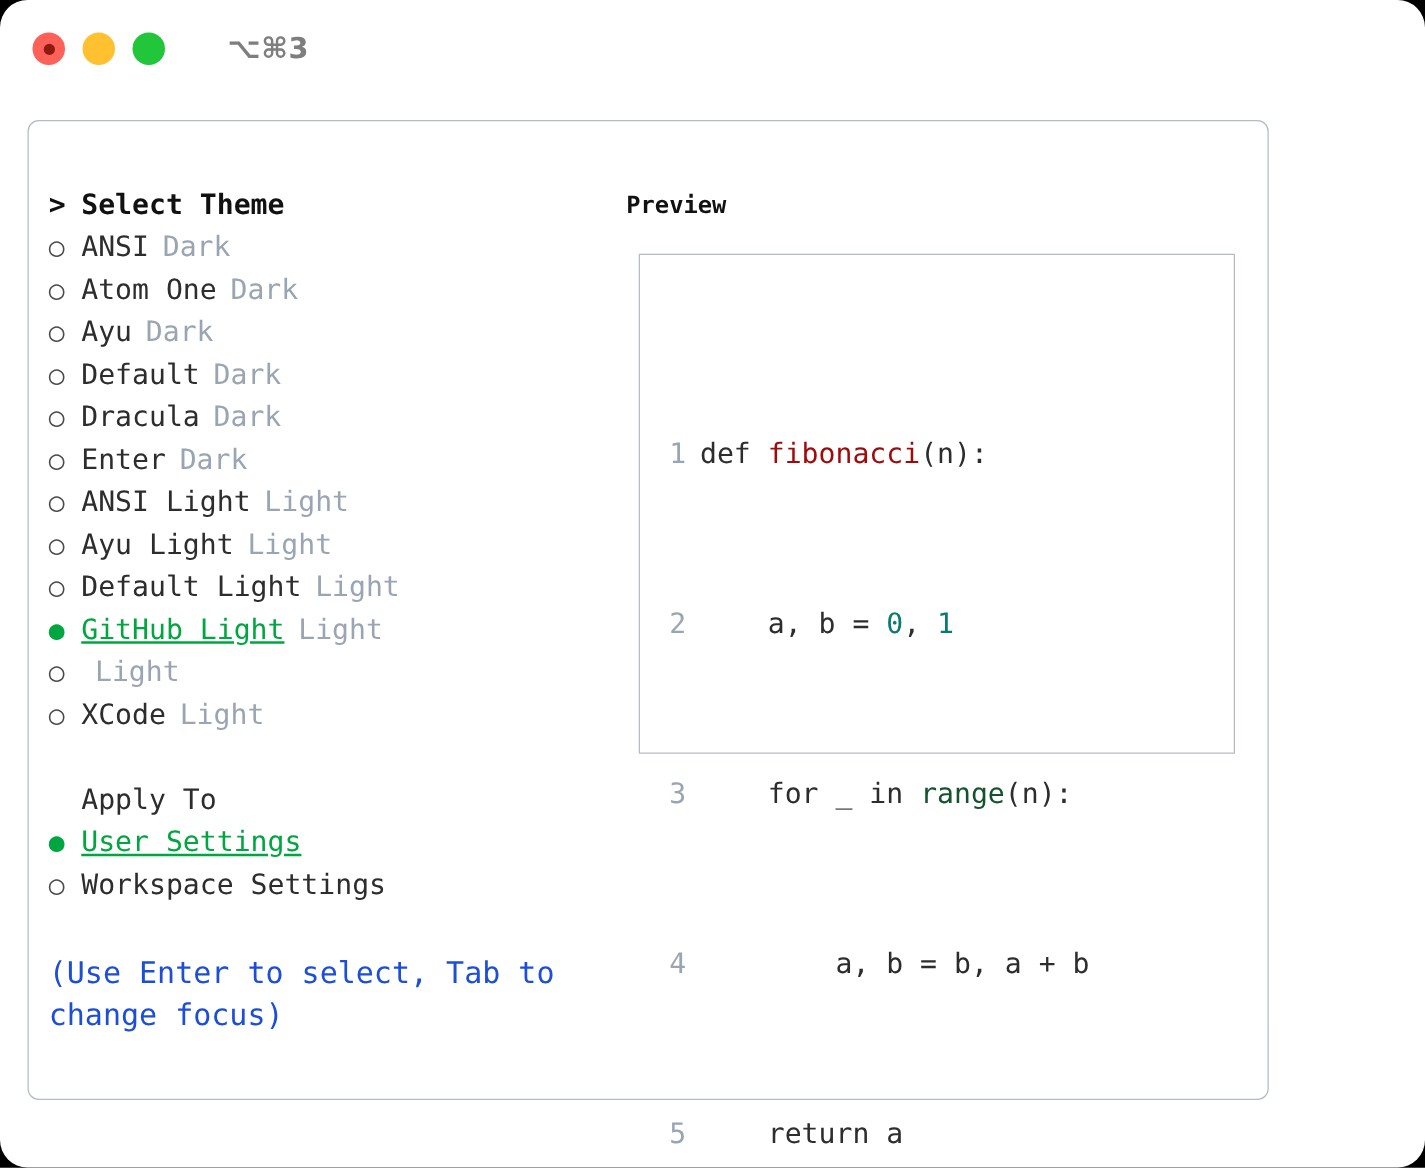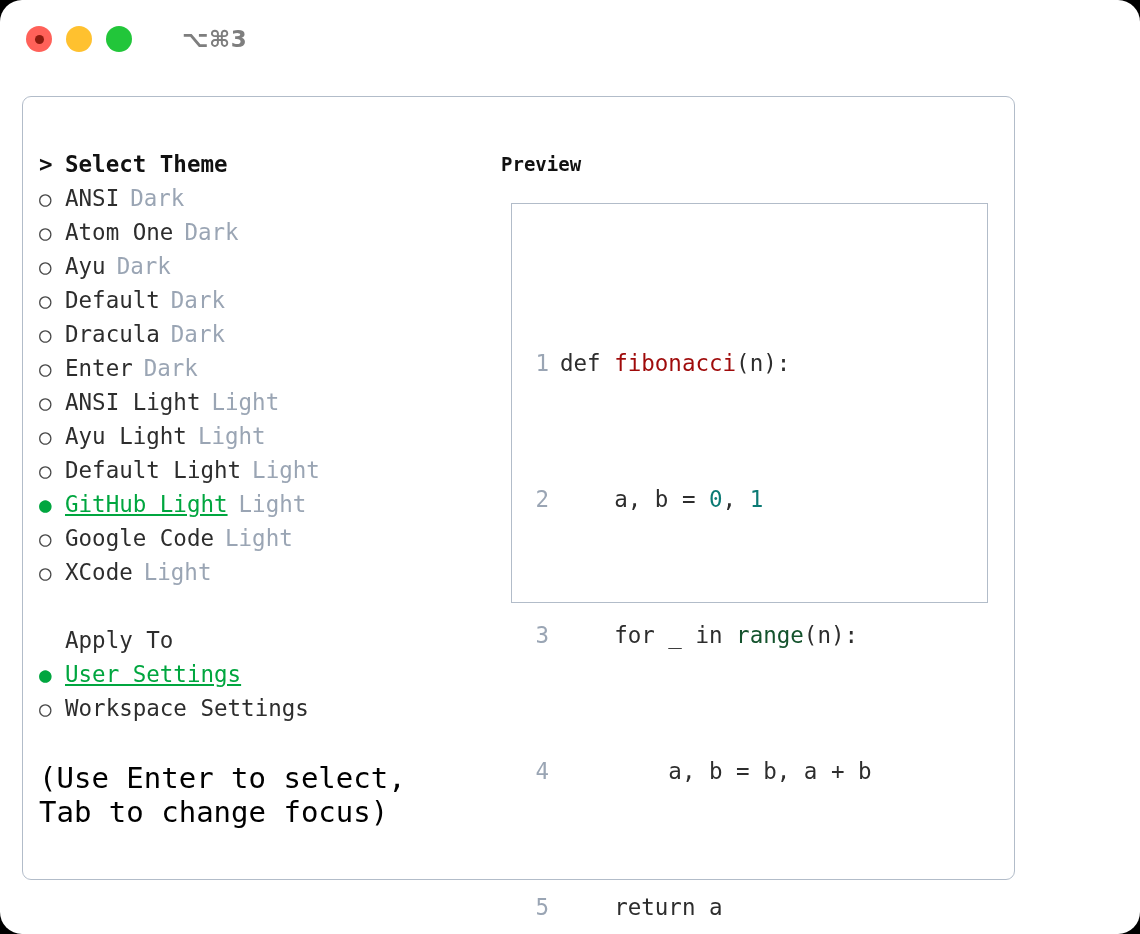--- a/index.html
+++ b/index.html
@@ -125,23 +125,23 @@
   }
   .section-head-plain {
     color: #2d2d2d;
   }
   .spacer-row { height: 34px; }
 
   .hint {
     position: absolute;
     left: 16px; top: 664px;
     width: 410px;
-    font-size: 29px;
+    font-size: 24px;
     line-height: 34px;
-    color: #000000;
+    color: #1d4ed8;
   }
 
   
   .right-col {
     position: absolute;
     left: 478px; top: 50px;
     width: 500px;
   }
   .preview-title {
     font-size: 19px;
@@ -266,21 +266,20 @@
         </div>
 
         <div class="row selected">
           <span class="marker marker-sel">●</span>
           <span class="row-label">GitHub Light</span>
           <span class="row-badge">Light</span>
         </div>
 
         <div class="row">
           <span class="marker marker-unsel">○</span>
-          <span class="row-label">Google Code</span>
           <span class="row-badge">Light</span>
         </div>
 
         <div class="row">
           <span class="marker marker-unsel">○</span>
           <span class="row-label">XCode</span>
           <span class="row-badge">Light</span>
         </div>
 
         <div class="spacer-row"></div>

